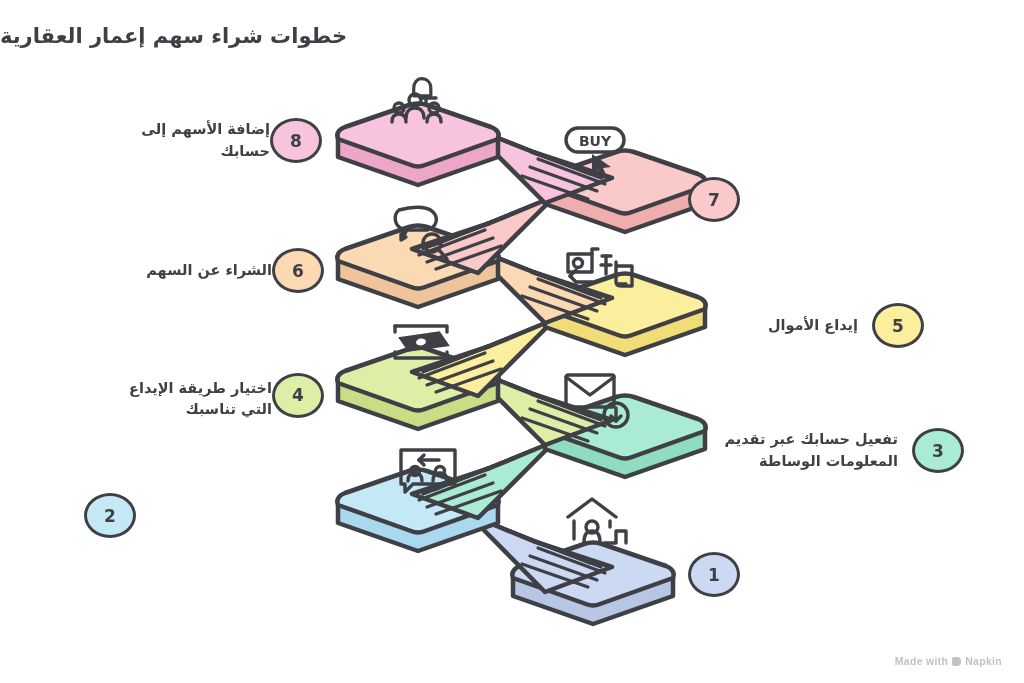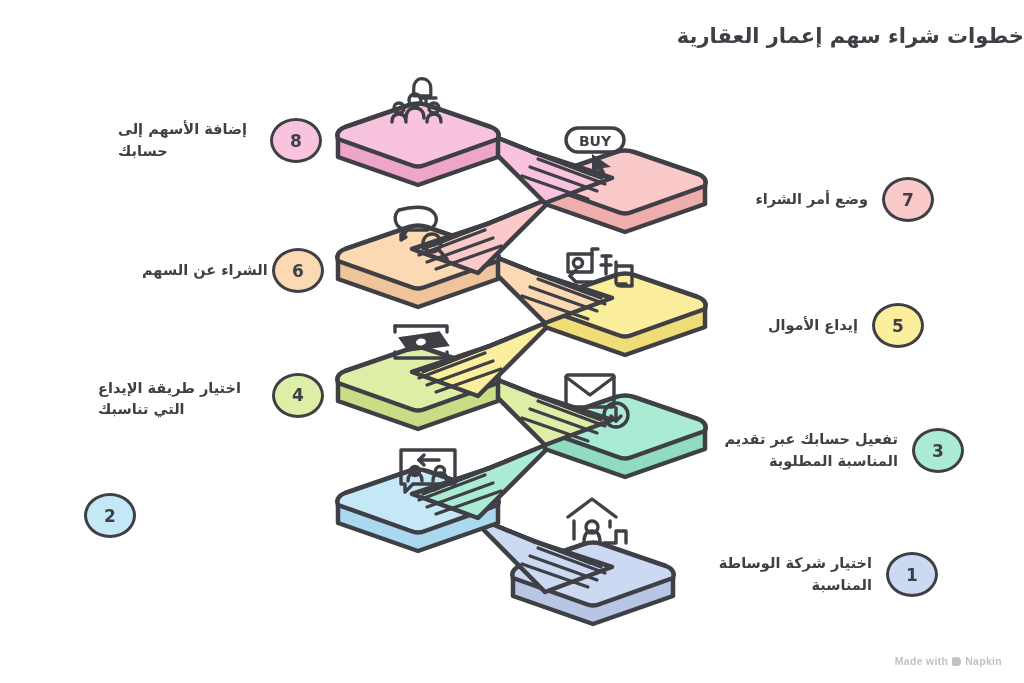--- a/index.html
+++ b/index.html
@@ -20,21 +20,21 @@
     height: 683px;
     background: #ffffff;
   }
 
   
   #title {
     position: absolute;
     top: 24px;
     left: 0;
     width: 1024px;
-    text-align: right;
+    text-align: left;
     font-size: 21px;
     font-weight: bold;
     color: #3f3f46;
     letter-spacing: 0px;
     direction: rtl;
   }
 
   
   .step {
     position: absolute;
@@ -58,21 +58,21 @@
     box-sizing: border-box;
     font-family: "DejaVu Sans", "Liberation Sans", sans-serif;
   }
   .label {
     font-size: 14.5px;
     font-weight: bold;
     color: #3f3f46;
     line-height: 1.45;
     direction: rtl;
   }
-  .step.left-side .label { text-align: left; margin-left: 14px; }
+  .step.left-side .label { text-align: right; margin-left: 14px; }
   .step.right-side .label { text-align: right; margin-right: 14px; }
 
   
   #stairs {
     position: absolute;
     left: 0;
     top: 0;
   }
 
   
@@ -337,50 +337,48 @@
     </g>
   </svg>
 
   <div class="step left-side" style="top:118px; left:104px;">
     <div class="badge" style="background:#f8c4dd;">8</div>
     <div class="label" style="width:152px;">إضافة الأسهم إلى حسابك</div>
   </div>
 
   <div class="step right-side" style="top:177px; left:688px;">
     <div class="badge" style="background:#fac9c9;">7</div>
-    <div class="label" style="width:180px;">وضع أمر الشراء</div>
   </div>
 
   <div class="step left-side" style="top:248px; left:128px;">
     <div class="badge" style="background:#fad9b3;">6</div>
     <div class="label" style="width:130px;">الشراء عن السهم</div>
   </div>
 
   <div class="step right-side" style="top:303px; left:688px;">
     <div class="badge" style="background:#fbee9c;">5</div>
     <div class="label" style="width:170px;text-align:right;">إيداع الأموال</div>
   </div>
 
   <div class="step left-side" style="top:370px; left:84px;">
     <div class="badge" style="background:#ddeea6;">4</div>
     <div class="label" style="width:174px;margin-top:8px;">اختيار طريقة الإيداع التي تناسبك</div>
   </div>
 
   <div class="step right-side" style="top:428px; left:688px;">
     <div class="badge" style="background:#a9ecd3;">3</div>
-    <div class="label" style="width:210px;">تفعيل حسابك عبر تقديم المناسبة المطلوبة</div>
+    <div class="label" style="width:210px;">تفعيل حسابك عبر تقديم المعلومات الوساطة</div>
   </div>
 
   <div class="step left-side" style="top:493px; left:84px;">
     <div class="badge" style="background:#c5e8f7;">2</div>
   </div>
 
   <div class="step right-side" style="top:552px; left:688px;">
     <div class="badge" style="background:#ccd9f2;">1</div>
-    <div class="label" style="width:184px;">اختيار شركة الوساطة المناسبة</div>
   </div>
 
   <div id="watermark">
     <span>Made with</span>
     <span class="np-mark"></span>
     <span>Napkin</span>
   </div>
 
 </div>
 

